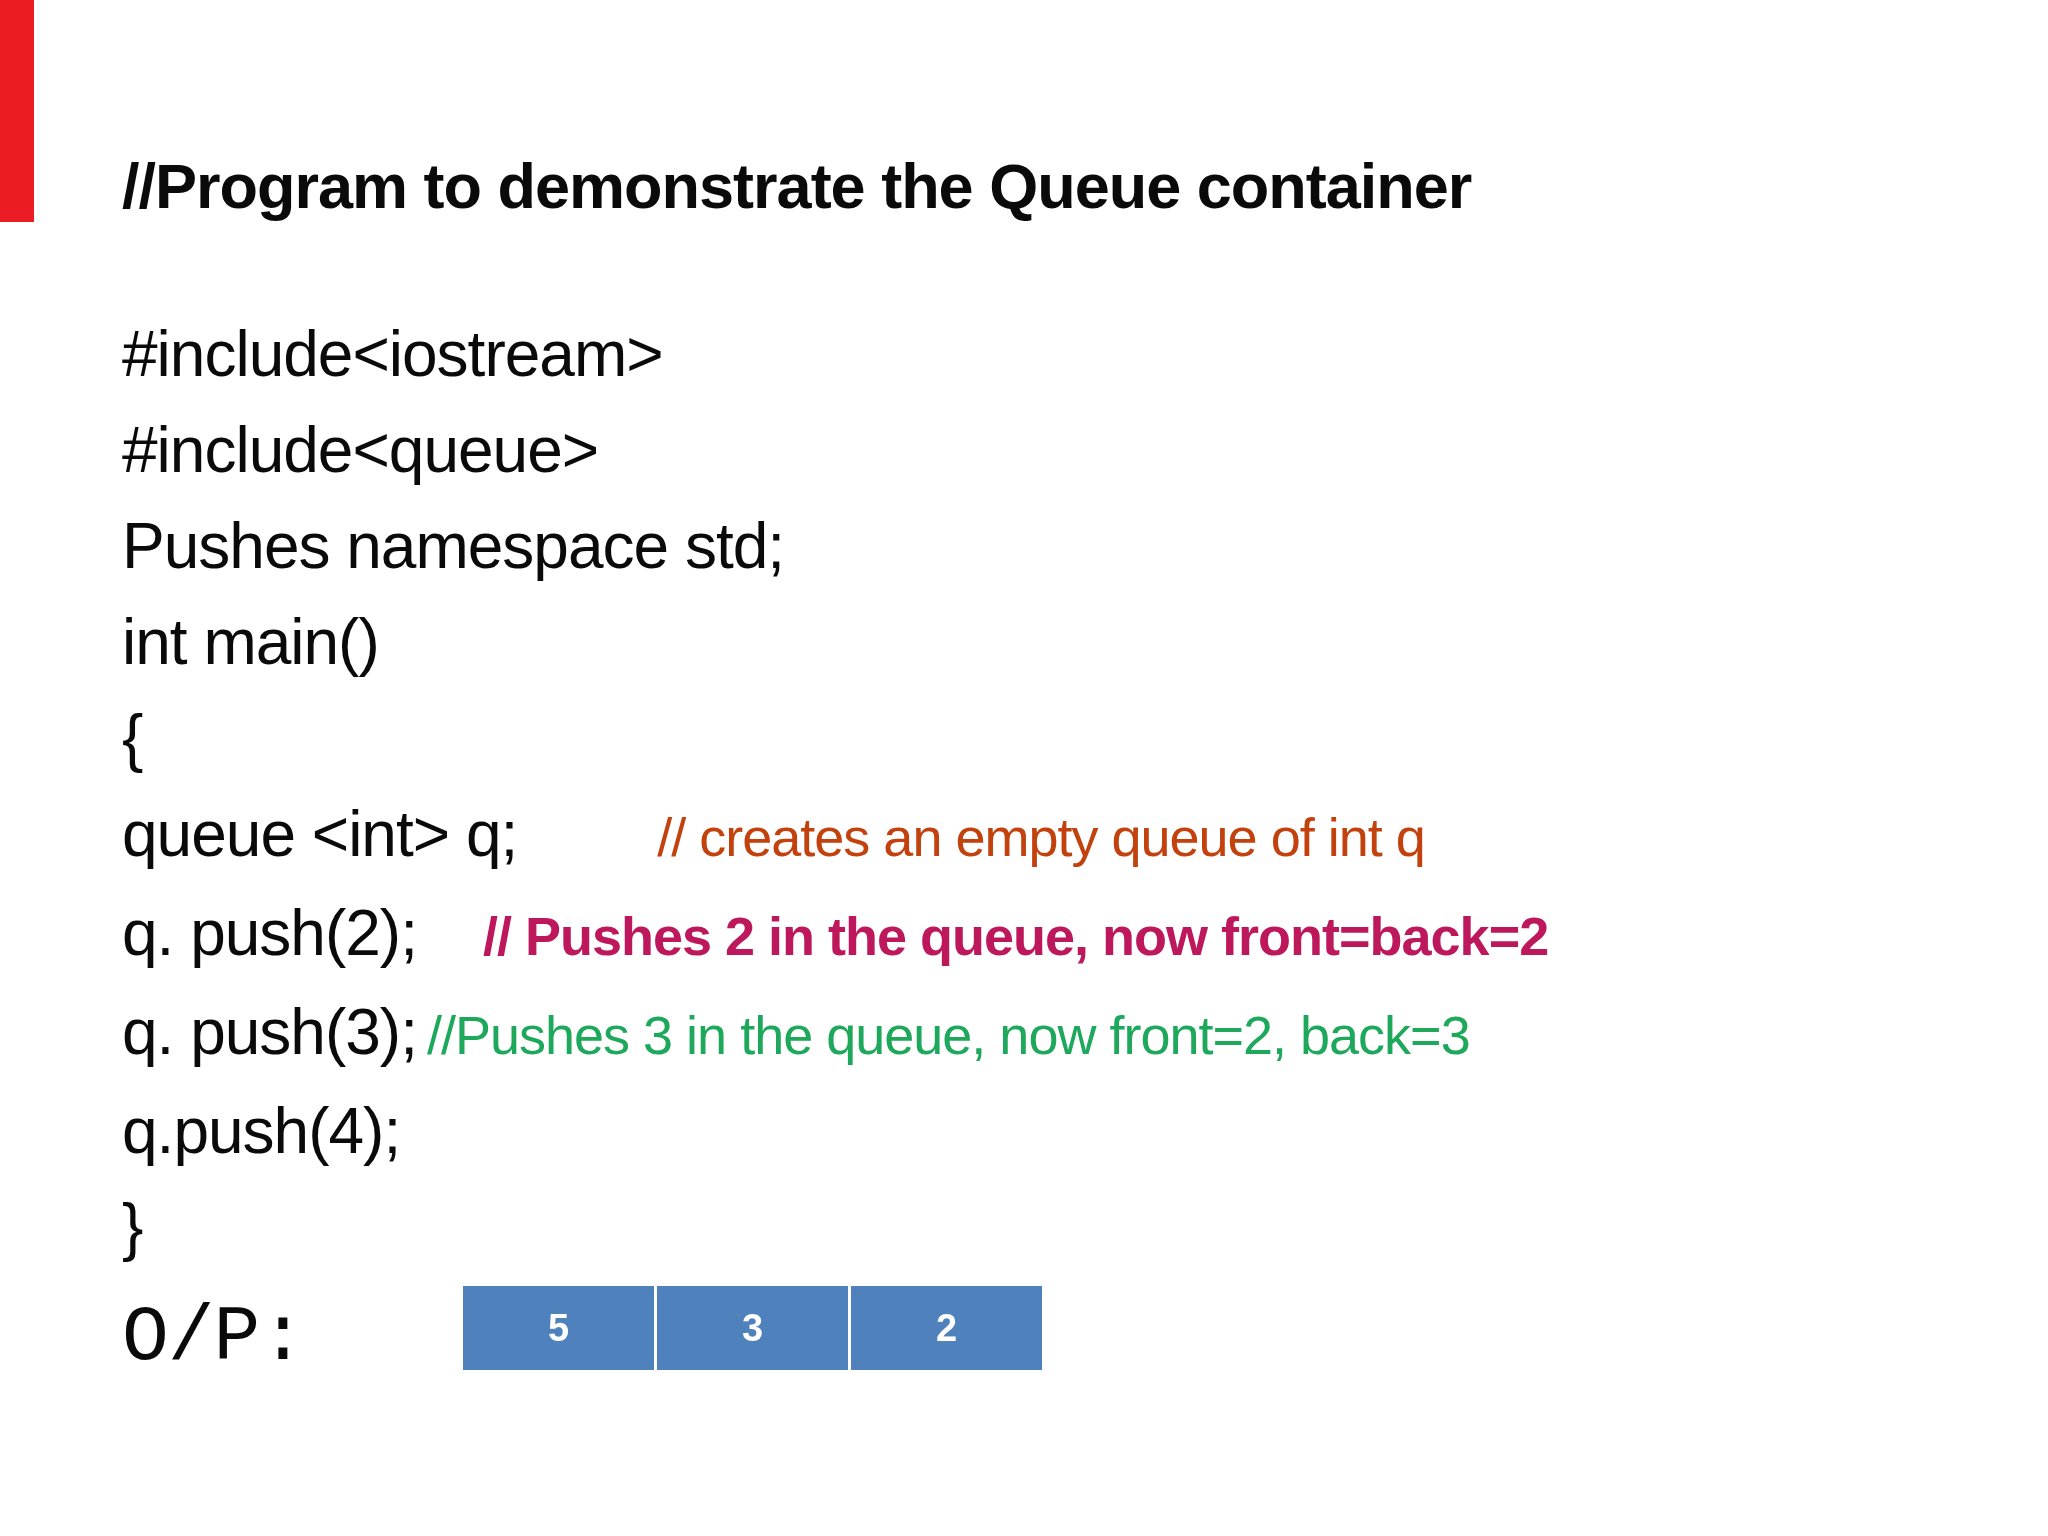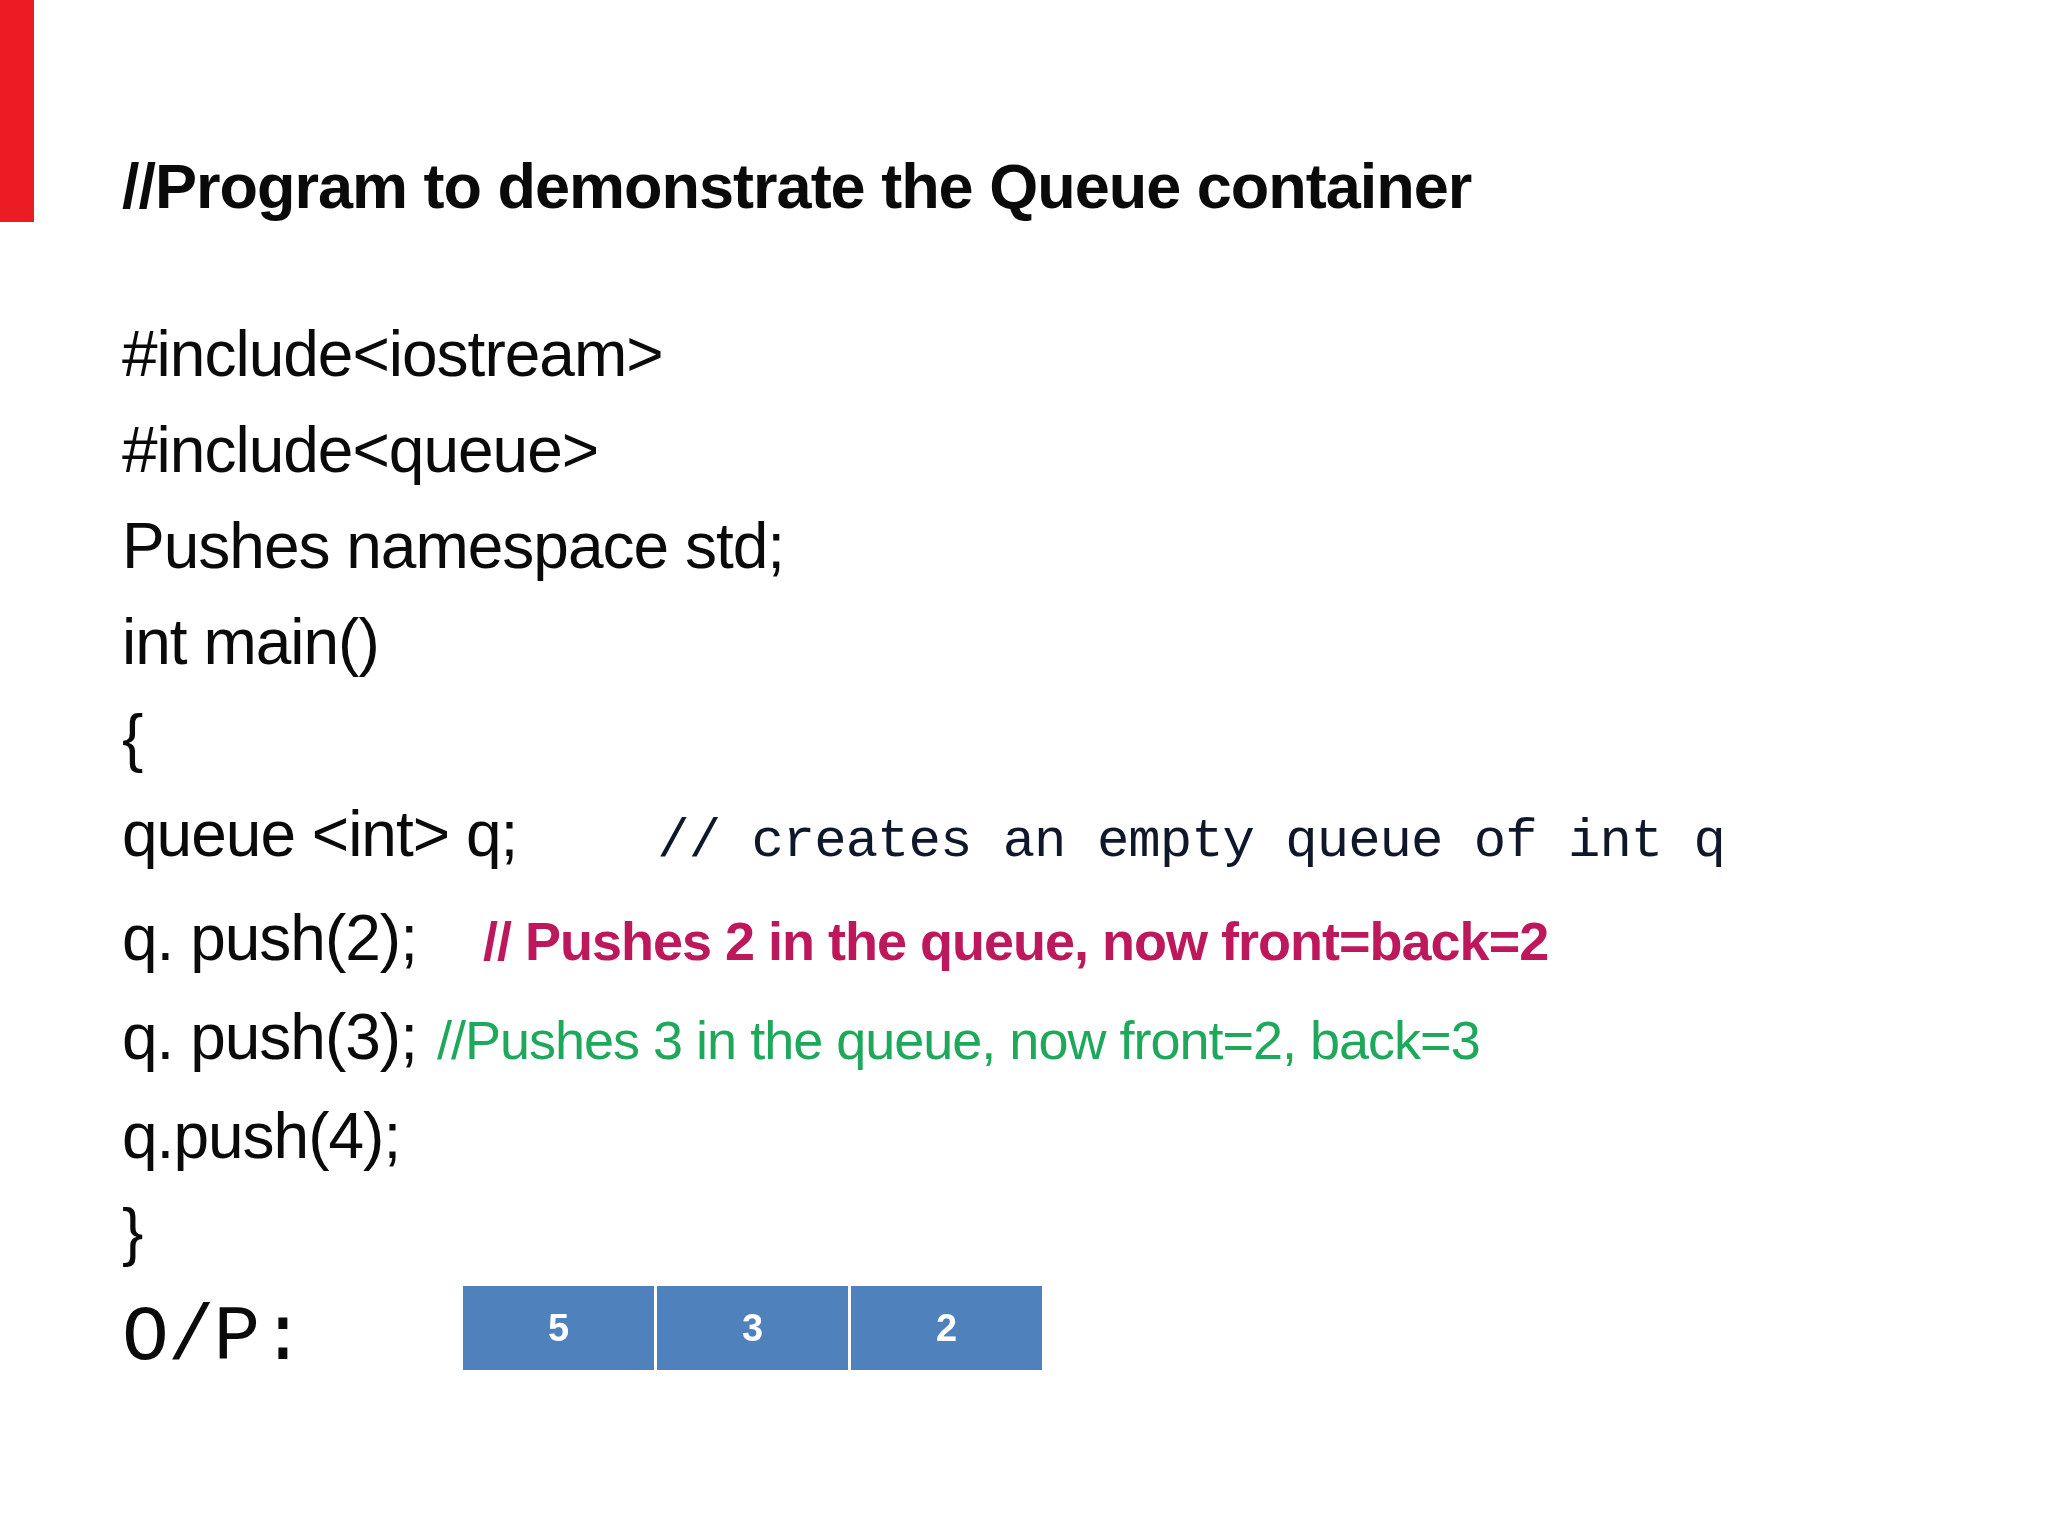--- a/index.html
+++ b/index.html
@@ -27,21 +27,21 @@
     white-space:nowrap;
     letter-spacing:-1px;
   }
   .code-line{white-space:nowrap;}
   .comment{
     font-size:54px;
     letter-spacing:-1px;
   }
   .cm6{margin-left:140px;}
   .cm7{margin-left:66px;}
-  .cm8{margin-left:20px;}
+  .cm8{margin-left:10px;}
   #op-row{
     position:absolute;left:122px;top:1268px;
     width:1400px;height:160px;
   }
   #op-label{
     font-size:78px;line-height:140px;
     letter-spacing:-1px;
     font-family:Liberation Mono, monospace;
   }
   #op-table{
@@ -63,21 +63,21 @@
   <div id="red-marker" style="background: rgb(236, 28, 36);"></div>
 
   <div id="title">//Program to demonstrate the Queue container</div>
 
   <div id="code">
     <div class="code-line"><span>#include&lt;iostream&gt;</span></div>
     <div class="code-line"><span>#include&lt;queue&gt;</span></div>
     <div class="code-line"><span>Pushes namespace std;</span></div>
     <div class="code-line"><span>int main()</span></div>
     <div class="code-line"><span>{</span></div>
-    <div class="code-line"><span>queue &lt;int&gt; q;</span><span class="comment cm6" style="color: #0f172a; font-family: Liberation Mono, monospace;">// creates an empty queue of int q</span></div>
+    <div class="code-line"><span>queue &lt;int&gt; q;</span><span class="comment cm6" style="color: #c2410c;">// creates an empty queue of int q</span></div>
     <div class="code-line"><span>q. push(2);</span><span class="comment cm7" style="color: #be185d; font-weight: bold;">// Pushes 2 in the queue, now front=back=2</span></div>
     <div class="code-line"><span>q. push(3);</span><span class="comment cm8" style="color: rgb(30, 168, 92);">//Pushes 3 in the queue, now front=2, back=3</span></div>
     <div class="code-line"><span>q.push(4);</span></div>
     <div class="code-line"><span>}</span></div>
   </div>
 
   <div id="op-row">
     <div id="op-label">O/P:</div>
     <div id="op-table">
       <div class="op-cell" style="background: rgb(79, 129, 189);">5</div>

